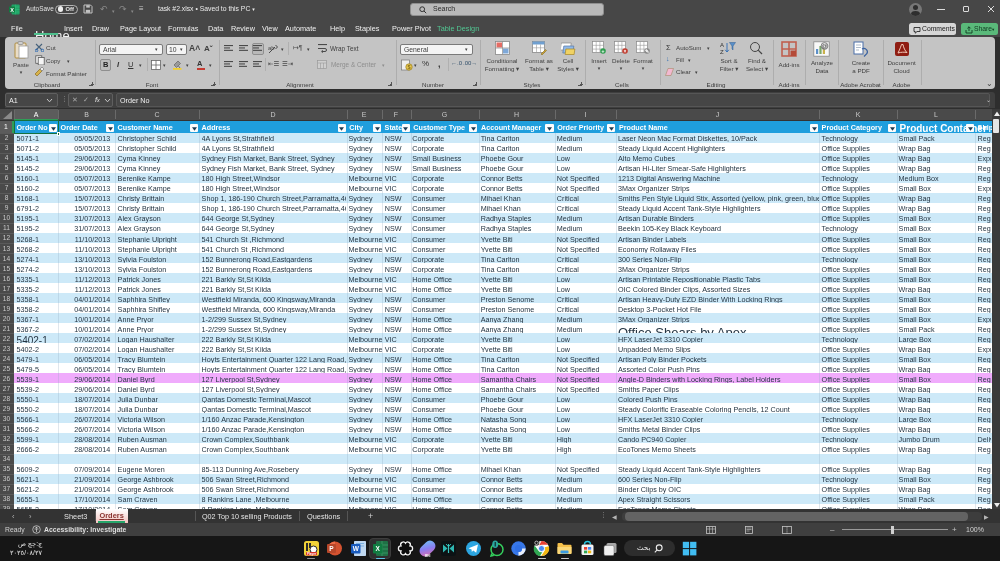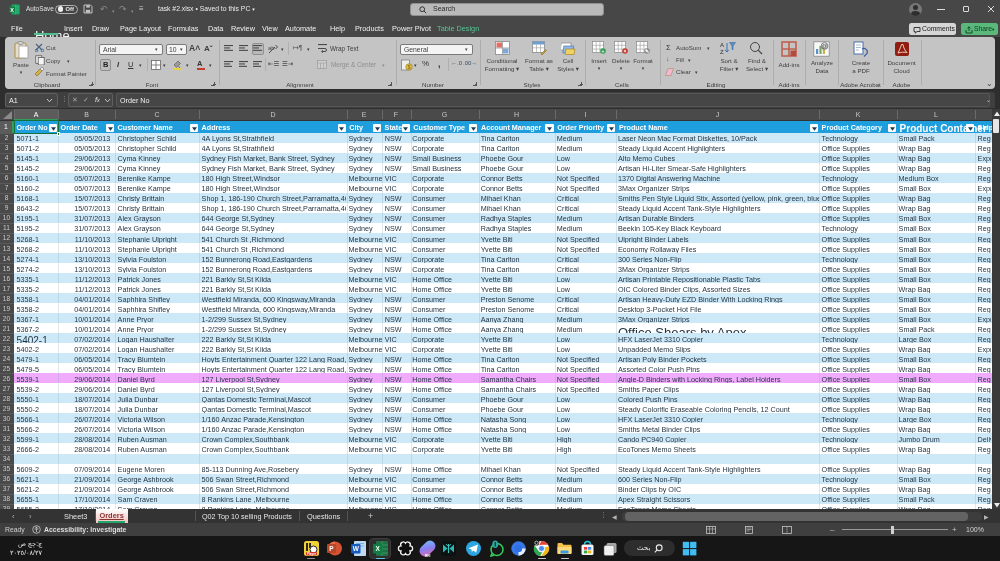--- a/index.html
+++ b/index.html
@@ -49,21 +49,21 @@
     <div class="tx" style="left:35px;top:28px;font-size:13px;color:#f0f0f0">Home</div>
     <div class="tx" style="left:64px;top:23.5px;font-size:7.3px;color:#f0f0f0">Insert</div>
     <div class="tx" style="left:92px;top:23.5px;font-size:7.3px;color:#f0f0f0">Draw</div>
     <div class="tx" style="left:120px;top:23.5px;font-size:7.3px;color:#f0f0f0">Page Layout</div>
     <div class="tx" style="left:168px;top:23.5px;font-size:7.3px;color:#f0f0f0">Formulas</div>
     <div class="tx" style="left:208px;top:23.5px;font-size:7.3px;color:#f0f0f0">Data</div>
     <div class="tx" style="left:231px;top:23.5px;font-size:7.3px;color:#f0f0f0">Review</div>
     <div class="tx" style="left:262px;top:23.5px;font-size:7.3px;color:#f0f0f0">View</div>
     <div class="tx" style="left:285px;top:23.5px;font-size:7.3px;color:#f0f0f0">Automate</div>
     <div class="tx" style="left:330px;top:23.5px;font-size:7.3px;color:#f0f0f0">Help</div>
-    <div class="tx" style="left:355px;top:23.5px;font-size:7.3px;color:#f0f0f0">Products</div>
+    <div class="tx" style="left:355px;top:23.5px;font-size:7.3px;color:#f0f0f0">Staples</div>
     <div class="tx" style="left:392px;top:23.5px;font-size:7.3px;color:#f0f0f0">Power Pivot</div>
     <div class="tx" style="left:437px;top:23.5px;font-size:7.3px;color:#52c793">Table Design</div>
     <div class="ab" style="left:34px;top:33px;width:24px;height:2px;background:#4ec08d"></div>
     <div class="ab" style="left:909px;top:23px;width:47px;height:12px;background:#d6d6d6;border-radius:2.5px"></div>
     <svg class="ab" style="left:913px;top:25.5px" width="8" height="8" viewBox="0 0 8 8">
       <path d="M1 1.5 H7 V5.5 H4 L2.2 7.2 V5.5 H1 Z" fill="none" stroke="#2a2a2a" stroke-width=".9"></path>
     </svg>
     <div class="tx" style="left:922px;top:25px;font-size:6.8px;color:#1a1a1a">Comments</div>
     <div class="ab" style="left:961px;top:23px;width:37px;height:12px;background:#5ab97a;border-radius:2.5px"></div>
     <svg class="ab" style="left:964.5px;top:25.5px" width="8" height="8" viewBox="0 0 8 8">
@@ -586,21 +586,21 @@
       <div class="ab" style="left:-14px;top:0;width:991.5px;height:10.032px">
         <div class="tx" style="left:16.6px;top:1.7px;font-size:7.2px;color:#243442">5160-1</div>
         <div class="tx" style="left:58.0px;top:1.7px;width:52.2px;font-size:7.2px;color:#243442;text-align:right">05/07/2013</div>
         <div class="tx" style="left:117.6px;top:1.7px;font-size:7.2px;color:#243442">Berenike Kampe</div>
         <div class="tx" style="left:201.6px;top:1.7px;width:144.6px;font-size:7.2px;color:#243442;overflow:hidden">180 High Street,Windsor</div>
         <div class="tx" style="left:348.5px;top:1.7px;font-size:7.2px;color:#243442">Melbourne</div>
         <div class="tx" style="left:384.8px;top:1.7px;font-size:7.2px;color:#243442">VIC</div>
         <div class="tx" style="left:412.3px;top:1.7px;font-size:7.2px;color:#243442">Corporate</div>
         <div class="tx" style="left:480.7px;top:1.7px;font-size:7.2px;color:#243442">Connor Betts</div>
         <div class="tx" style="left:556.8px;top:1.7px;font-size:7.2px;color:#243442">Not Specified</div>
-        <div class="tx" style="left:618.0px;top:1.7px;width:200.5px;font-size:7.2px;color:#243442;overflow:hidden">1370 Digital Answering Machine</div>
+        <div class="tx" style="left:618.0px;top:1.7px;width:200.5px;font-size:7.2px;color:#243442;overflow:hidden">1213 Digital Answering Machine</div>
         <div class="tx" style="left:821.6px;top:1.7px;font-size:7.2px;color:#243442">Technology</div>
         <div class="tx" style="left:898.6px;top:1.7px;font-size:7.2px;color:#243442">Medium Box</div>
         <div class="tx" style="left:977.6px;top:1.7px;width:13.4px;font-size:7.2px;color:#243442;overflow:hidden">Regular Air</div>
       </div>
     </div>
     <div class="ab" style="left:14px;top:182.66px;width:977.5px;height:10.03px;background:#ffffff;overflow:hidden">
       <div class="ab" style="left:-14px;top:0;width:991.5px;height:10.032px">
         <div class="tx" style="left:16.6px;top:1.7px;font-size:7.2px;color:#243442">5160-2</div>
         <div class="tx" style="left:58.0px;top:1.7px;width:52.2px;font-size:7.2px;color:#243442;text-align:right">05/07/2013</div>
         <div class="tx" style="left:117.6px;top:1.7px;font-size:7.2px;color:#243442">Berenike Kampe</div>
@@ -628,21 +628,21 @@
         <div class="tx" style="left:480.7px;top:1.7px;font-size:7.2px;color:#243442">Mihael Khan</div>
         <div class="tx" style="left:556.8px;top:1.7px;font-size:7.2px;color:#243442">Critical</div>
         <div class="tx" style="left:618.0px;top:1.7px;width:200.5px;font-size:7.2px;color:#243442;overflow:hidden">Smiths Pen Style Liquid Stix, Assorted (yellow, pink, green, blue,</div>
         <div class="tx" style="left:821.6px;top:1.7px;font-size:7.2px;color:#243442">Office Supplies</div>
         <div class="tx" style="left:898.6px;top:1.7px;font-size:7.2px;color:#243442">Wrap Bag</div>
         <div class="tx" style="left:977.6px;top:1.7px;width:13.4px;font-size:7.2px;color:#243442;overflow:hidden">Regular Air</div>
       </div>
     </div>
     <div class="ab" style="left:14px;top:202.72px;width:977.5px;height:10.03px;background:#ffffff;overflow:hidden">
       <div class="ab" style="left:-14px;top:0;width:991.5px;height:10.032px">
-        <div class="tx" style="left:16.6px;top:1.7px;font-size:7.2px;color:#243442">8643-2</div>
+        <div class="tx" style="left:16.6px;top:1.7px;font-size:7.2px;color:#243442">6791-2</div>
         <div class="tx" style="left:58.0px;top:1.7px;width:52.2px;font-size:7.2px;color:#243442;text-align:right">15/07/2013</div>
         <div class="tx" style="left:117.6px;top:1.7px;font-size:7.2px;color:#243442">Christy Brittain</div>
         <div class="tx" style="left:201.6px;top:1.7px;width:144.6px;font-size:7.2px;color:#243442;overflow:hidden">Shop 1, 186-190 Church Street,Parramatta,46</div>
         <div class="tx" style="left:348.5px;top:1.7px;font-size:7.2px;color:#243442">Sydney</div>
         <div class="tx" style="left:384.8px;top:1.7px;font-size:7.2px;color:#243442">NSW</div>
         <div class="tx" style="left:412.3px;top:1.7px;font-size:7.2px;color:#243442">Consumer</div>
         <div class="tx" style="left:480.7px;top:1.7px;font-size:7.2px;color:#243442">Mihael Khan</div>
         <div class="tx" style="left:556.8px;top:1.7px;font-size:7.2px;color:#243442">Critical</div>
         <div class="tx" style="left:618.0px;top:1.7px;width:200.5px;font-size:7.2px;color:#243442;overflow:hidden">Steady Liquid Accent Tank-Style Highlighters</div>
         <div class="tx" style="left:821.6px;top:1.7px;font-size:7.2px;color:#243442">Office Supplies</div>
@@ -688,21 +688,21 @@
       <div class="ab" style="left:-14px;top:0;width:991.5px;height:10.032px">
         <div class="tx" style="left:16.6px;top:1.7px;font-size:7.2px;color:#243442">5268-1</div>
         <div class="tx" style="left:58.0px;top:1.7px;width:52.2px;font-size:7.2px;color:#243442;text-align:right">11/10/2013</div>
         <div class="tx" style="left:117.6px;top:1.7px;font-size:7.2px;color:#243442">Stephanie Ulpright</div>
         <div class="tx" style="left:201.6px;top:1.7px;width:144.6px;font-size:7.2px;color:#243442;overflow:hidden">541 Church St ,Richmond</div>
         <div class="tx" style="left:348.5px;top:1.7px;font-size:7.2px;color:#243442">Melbourne</div>
         <div class="tx" style="left:384.8px;top:1.7px;font-size:7.2px;color:#243442">VIC</div>
         <div class="tx" style="left:412.3px;top:1.7px;font-size:7.2px;color:#243442">Consumer</div>
         <div class="tx" style="left:480.7px;top:1.7px;font-size:7.2px;color:#243442">Yvette Biti</div>
         <div class="tx" style="left:556.8px;top:1.7px;font-size:7.2px;color:#243442">Not Specified</div>
-        <div class="tx" style="left:618.0px;top:1.7px;width:200.5px;font-size:7.2px;color:#243442;overflow:hidden">Ulpright Binder Labels</div>
+        <div class="tx" style="left:618.0px;top:1.7px;width:200.5px;font-size:7.2px;color:#243442;overflow:hidden">Artisan Binder Labels</div>
         <div class="tx" style="left:821.6px;top:1.7px;font-size:7.2px;color:#243442">Office Supplies</div>
         <div class="tx" style="left:898.6px;top:1.7px;font-size:7.2px;color:#243442">Small Box</div>
         <div class="tx" style="left:977.6px;top:1.7px;width:13.4px;font-size:7.2px;color:#243442;overflow:hidden">Regular Air</div>
       </div>
     </div>
     <div class="ab" style="left:14px;top:242.85px;width:977.5px;height:10.03px;background:#ffffff;overflow:hidden">
       <div class="ab" style="left:-14px;top:0;width:991.5px;height:26px">
         <div class="tx" style="left:16.6px;top:1.7px;font-size:7.2px;color:#243442">5268-2</div>
         <div class="tx" style="left:58.0px;top:1.7px;width:52.2px;font-size:7.2px;color:#243442;text-align:right">11/10/2013</div>
         <div class="tx" style="left:117.6px;top:1.7px;font-size:7.2px;color:#243442">Stephanie Ulpright</div>

